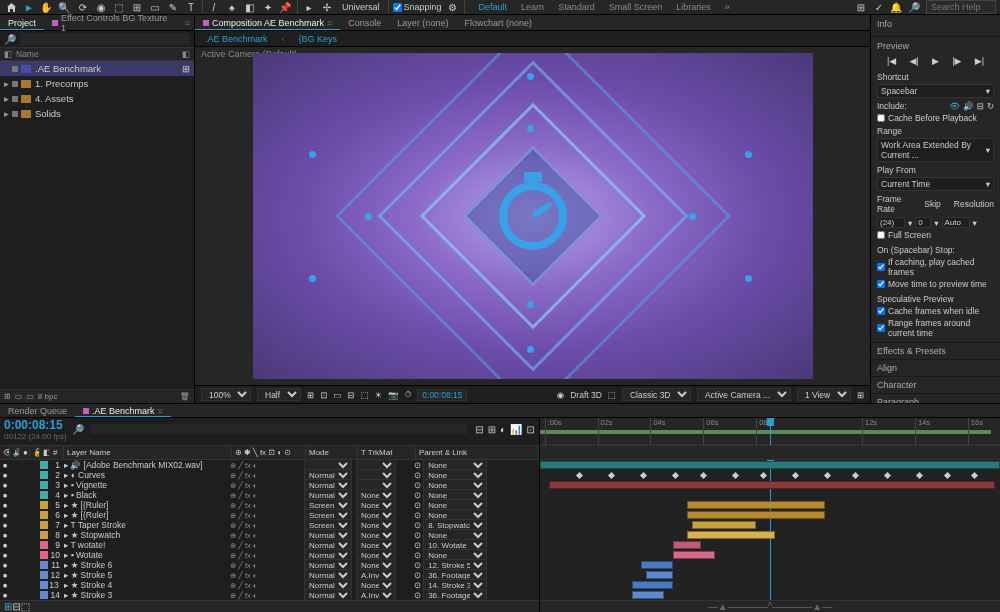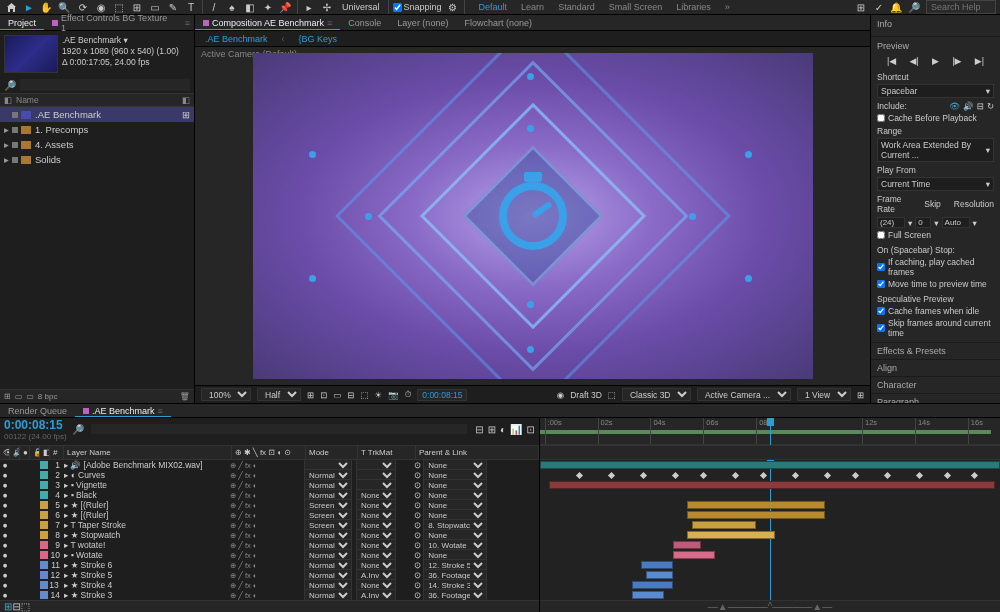--- a/index.html
+++ b/index.html
@@ -155,28 +155,20 @@
       <div class="tabs">
         <div class="tab active">
             <span>Project</span>
           </div>
         <div class="tab">
             <span style="width:6px;height:6px;background:#c060c0;display:inline-block;margin-right:3px"></span>
             <span>Effect Controls BG Texture 1</span>
           </div>
         <span style="margin-left:auto;padding:0 4px;color:#666">≡</span>
       </div>
-      <div class="proj-info">
-        <div class="thumb"></div>
-        <div class="proj-meta">
-          <div>.AE Benchmark ▾</div>
-          <div>1920 x 1080  (960 x 540) (1.00)</div>
-          <div>Δ 0:00:17:05, 24.00 fps</div>
-        </div>
-      </div>
       <div class="proj-search">
         <span>🔎</span>
         <input style="">
       </div>
       <div class="proj-header">
         <span style="width:12px">◧</span>
         <span>Name</span>
         <span style="margin-left:auto">◧</span>
       </div>
       <div class="proj-list" id="proj-list">
@@ -341,21 +333,21 @@
             <input type="checkbox" checked="" style="">
             <span>Move time to preview time</span>
           </label>
         <div class="sm" style="margin-top:5px">Speculative Preview</div>
         <label class="rp-chk">
             <input type="checkbox" checked="" style="">
             <span>Cache frames when idle</span>
           </label>
         <label class="rp-chk">
             <input type="checkbox" checked="" style="">
-            <span>Skip frames around current time</span>
+            <span>Range frames around current time</span>
           </label>
       </div>
       <div class="rp-collapsed">Effects &amp; Presets</div>
       <div class="rp-collapsed">Align</div>
       <div class="rp-collapsed">Character</div>
       <div class="rp-collapsed">Paragraph</div>
     </div>
   </div>
 
   <div class="timeline-panel">

